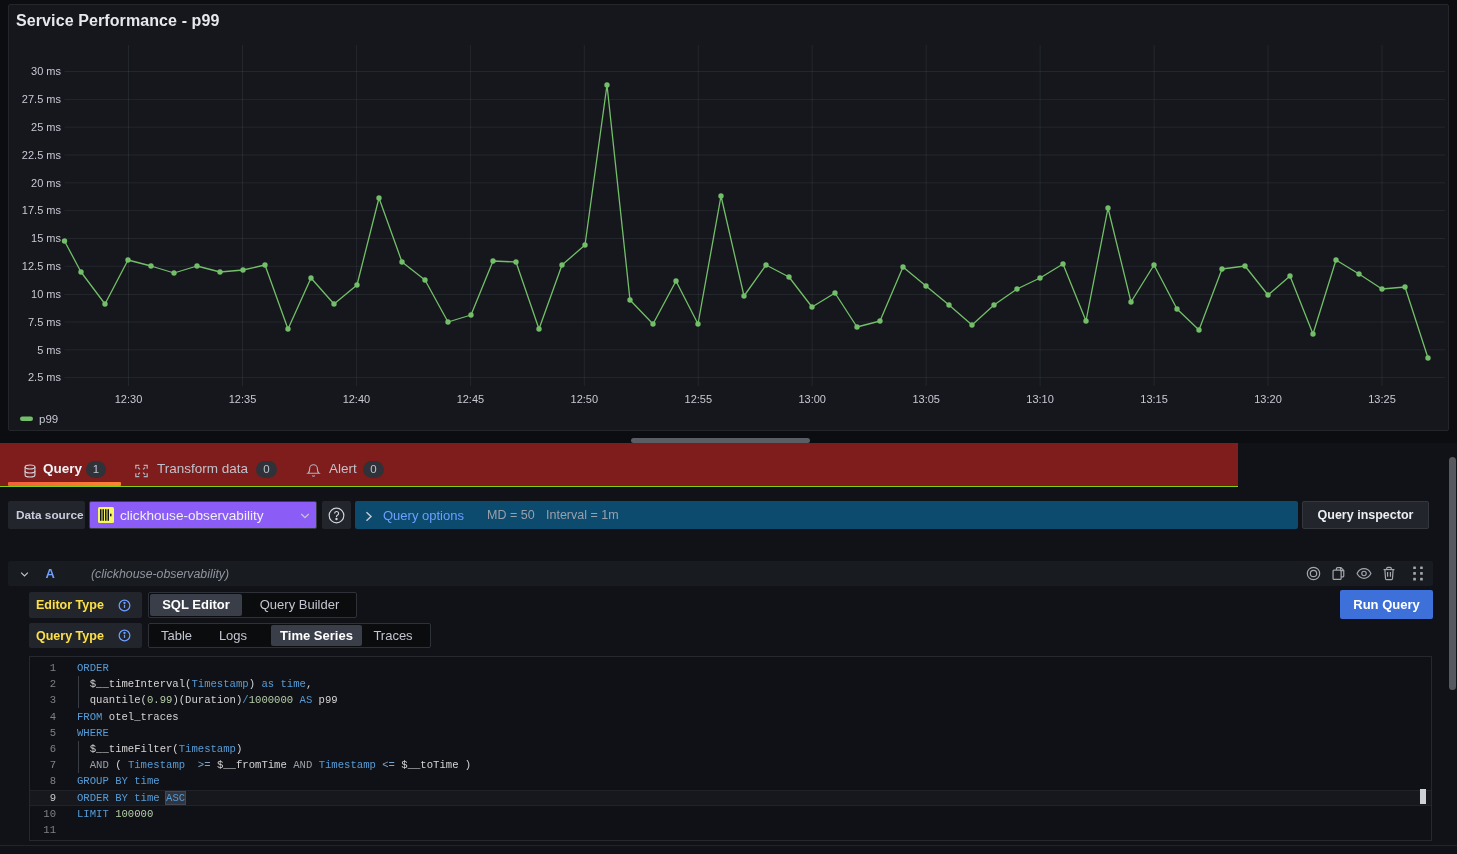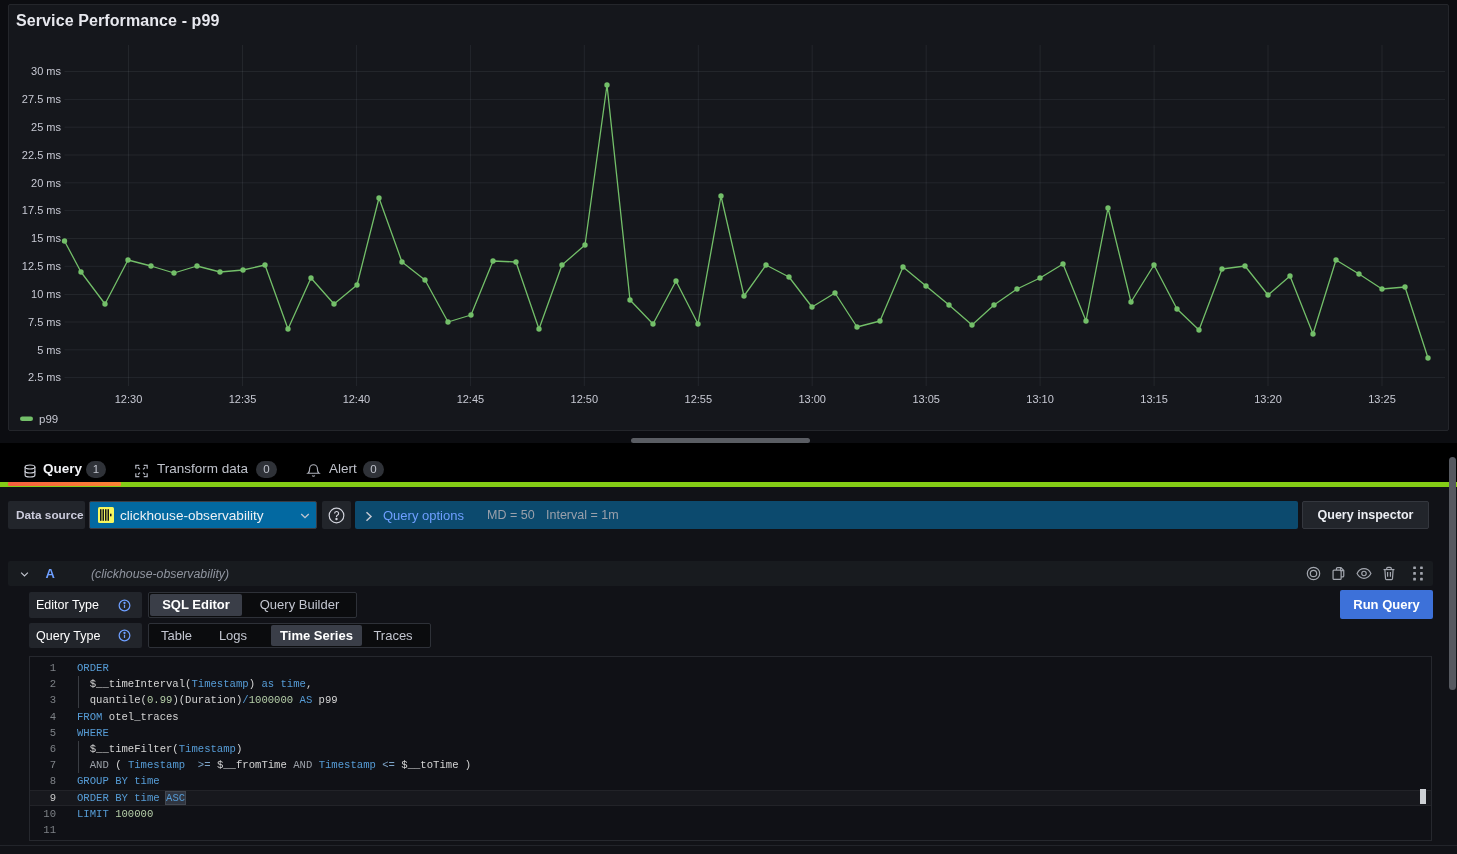--- a/index.html
+++ b/index.html
@@ -9,46 +9,46 @@
   #top { position:absolute; left:0; top:0; width:1457px; height:443px; background:#0c0d11; }
   #panel { position:absolute; left:8px; top:4px; width:1441px; height:427px;
     background:#15171c; border:1px solid #24262b; border-radius:2px; }
   #ptitle { position:absolute; left:7px; top:7px; font-size:16px; font-weight:700;
     color:#e7e8ee; letter-spacing:.1px; }
   #hthumb { position:absolute; left:631px; top:438px; width:179px; height:5px;
     background:#5a5d63; border-radius:2.5px; }
   #bottom { position:absolute; left:0; top:443px; width:1457px; height:411px; background:#111217; }
 
   
-  #tabbar { position:absolute; left:0; top:0; width:1457px; height:44px;
-    background:#000000; border-bottom:5px solid #84cc16; }
+  #tabbar { position:absolute; left:0; top:0; width:1238px; height:44px;
+    background:#7f1d1d; border-bottom:1px solid #84cc16; }
   .tabtxt { position:absolute; top:17.5px; font-size:13.5px; color:#bfc2cb; }
   .badge { position:absolute; top:18px; height:17px; border-radius:9px; background:#2f3238;
     color:#bfc2cb; font-size:11.5px; text-align:center; line-height:17px; }
   #qunderline { position:absolute; left:8px; top:38.5px; width:113px; height:4.5px;
     border-radius:1px; background:linear-gradient(90deg,#f55f3e,#fc8434); }
 
   
   .dsbox { position:absolute; top:58px; height:28px; background:#22252b; border-radius:2px; }
   #dspicker { position:absolute; left:89px; top:58px; width:228px; height:28px;
-    background:#0369a1; border:1px solid #3a3c44; border-radius:2px; }
+    background:#8b5cf6; border:1px solid #3a3c44; border-radius:2px; }
   #qobar { position:absolute; left:355px; top:58px; width:943px; height:28px;
     background:#0c4a6e; border-radius:2px;text-align:right; }
   #qinsp { position:absolute; left:1302px; top:58px; width:127px; height:28px;
     background:#22252b; border:1px solid #34373e; border-radius:2px;
     color:#eceef3; font-size:12.5px; font-weight:600; text-align:center; line-height:27px; }
 
   
   #rowA { position:absolute; left:8px; top:118px; width:1425px; height:25px;
     background:#181b1f; border-radius:2px; }
   #runq { position:absolute; left:1340px; top:147px; width:93px; height:29px;
     background:#3d71d9; border-radius:2px; color:#ffffff; font-weight:600; font-size:13px;
     text-align:center; line-height:29px; }
   .flabel { position:absolute; left:29px; width:113px; background:#22252b; border-radius:2px; }
-  .flabel span { position:absolute; left:7px; top:6px; font-size:12.5px; font-weight:400; color:#ffffff; }
+  .flabel span { position:absolute; left:7px; top:6px; font-size:12.5px; font-weight:700; color:#fde047; }
 
   .radiogrp { position:absolute; background:#0b0c0e; border:1px solid #2e3138; border-radius:2px; }
   .ract { position:absolute; background:#3a3e48; border-radius:2px; color:#ffffff;
     font-weight:700; font-size:13px; text-align:center; }
   .rinact { position:absolute; color:#c3c6d0; font-size:13px; text-align:center; }
 
   
   #sqlbox { position:absolute; left:29px; top:213px; width:1403px; height:185px;
     background:#101116; border:1px solid #26282e; }
   .cl { position:absolute; left:0; width:1401px; height:16.2px; font-family:"Liberation Mono",monospace;

